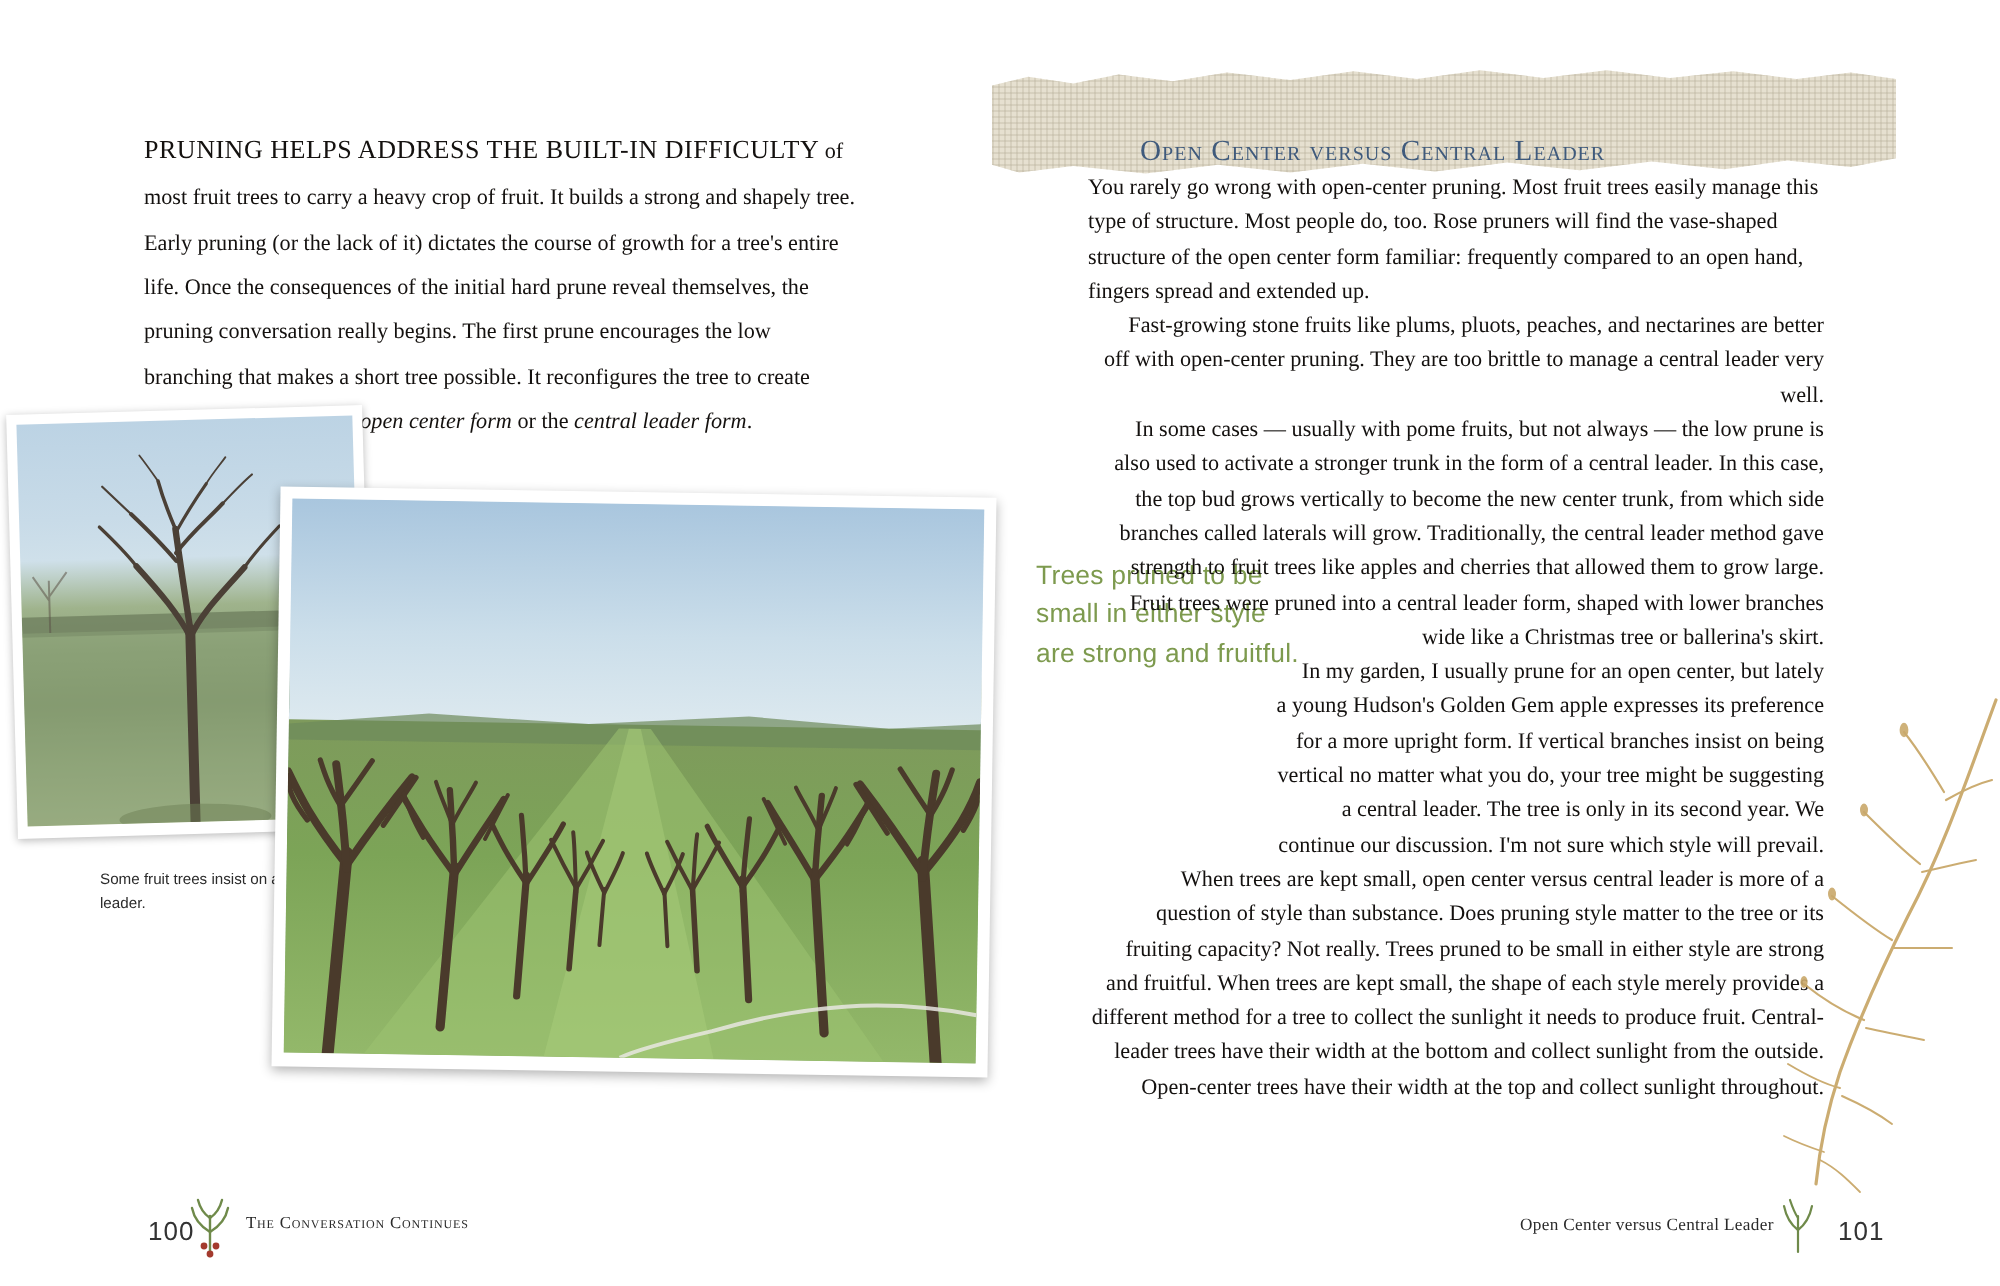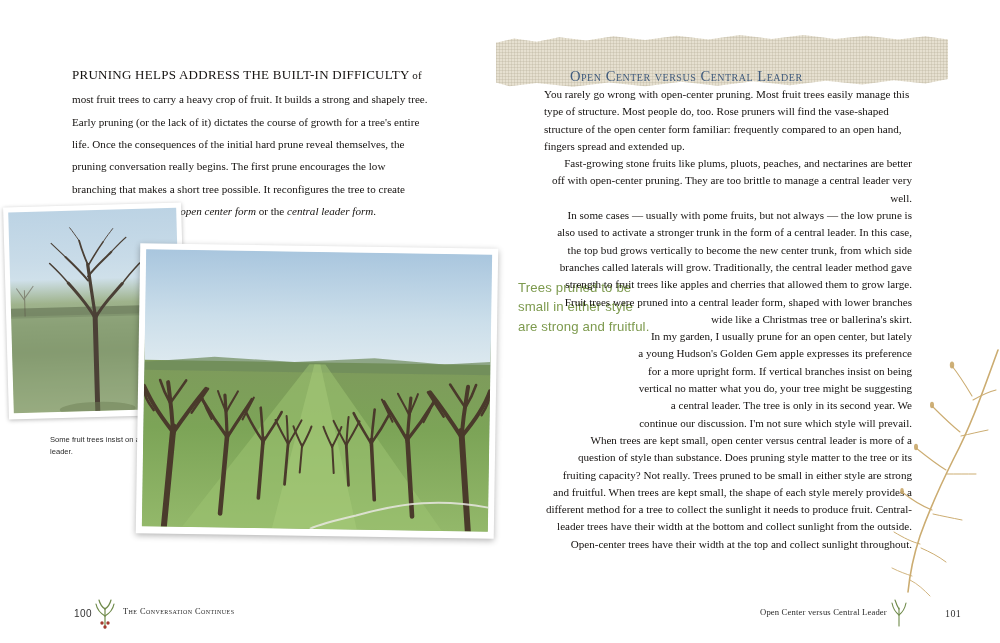--- a/index.html
+++ b/index.html
@@ -184,26 +184,26 @@
     top: 340px;
     width: 120px;
     height: 260px;
     pointer-events: none;
   }
 
   
   .footer-left-num, .footer-right-num {
     position: absolute;
     font-family: "Liberation Sans", sans-serif;
-    font-size: 10px;
+    font-size: 13px;
     color: #333;
     letter-spacing: 0.04em;
   }
   .footer-left-num { left: 74px; top: 608px; }
-  .footer-right-num { left: 945px; top: 608px; font-family: Liberation Serif, serif; }
+  .footer-right-num { left: 919px; top: 608px; }
   .footer-left-text {
     position: absolute;
     left: 123px;
     top: 607px;
     font-family: "Liberation Serif", serif;
     font-variant: small-caps;
     font-size: 8.4px;
     letter-spacing: 0.05em;
     color: #2a2a2a;
     text-align: center;

